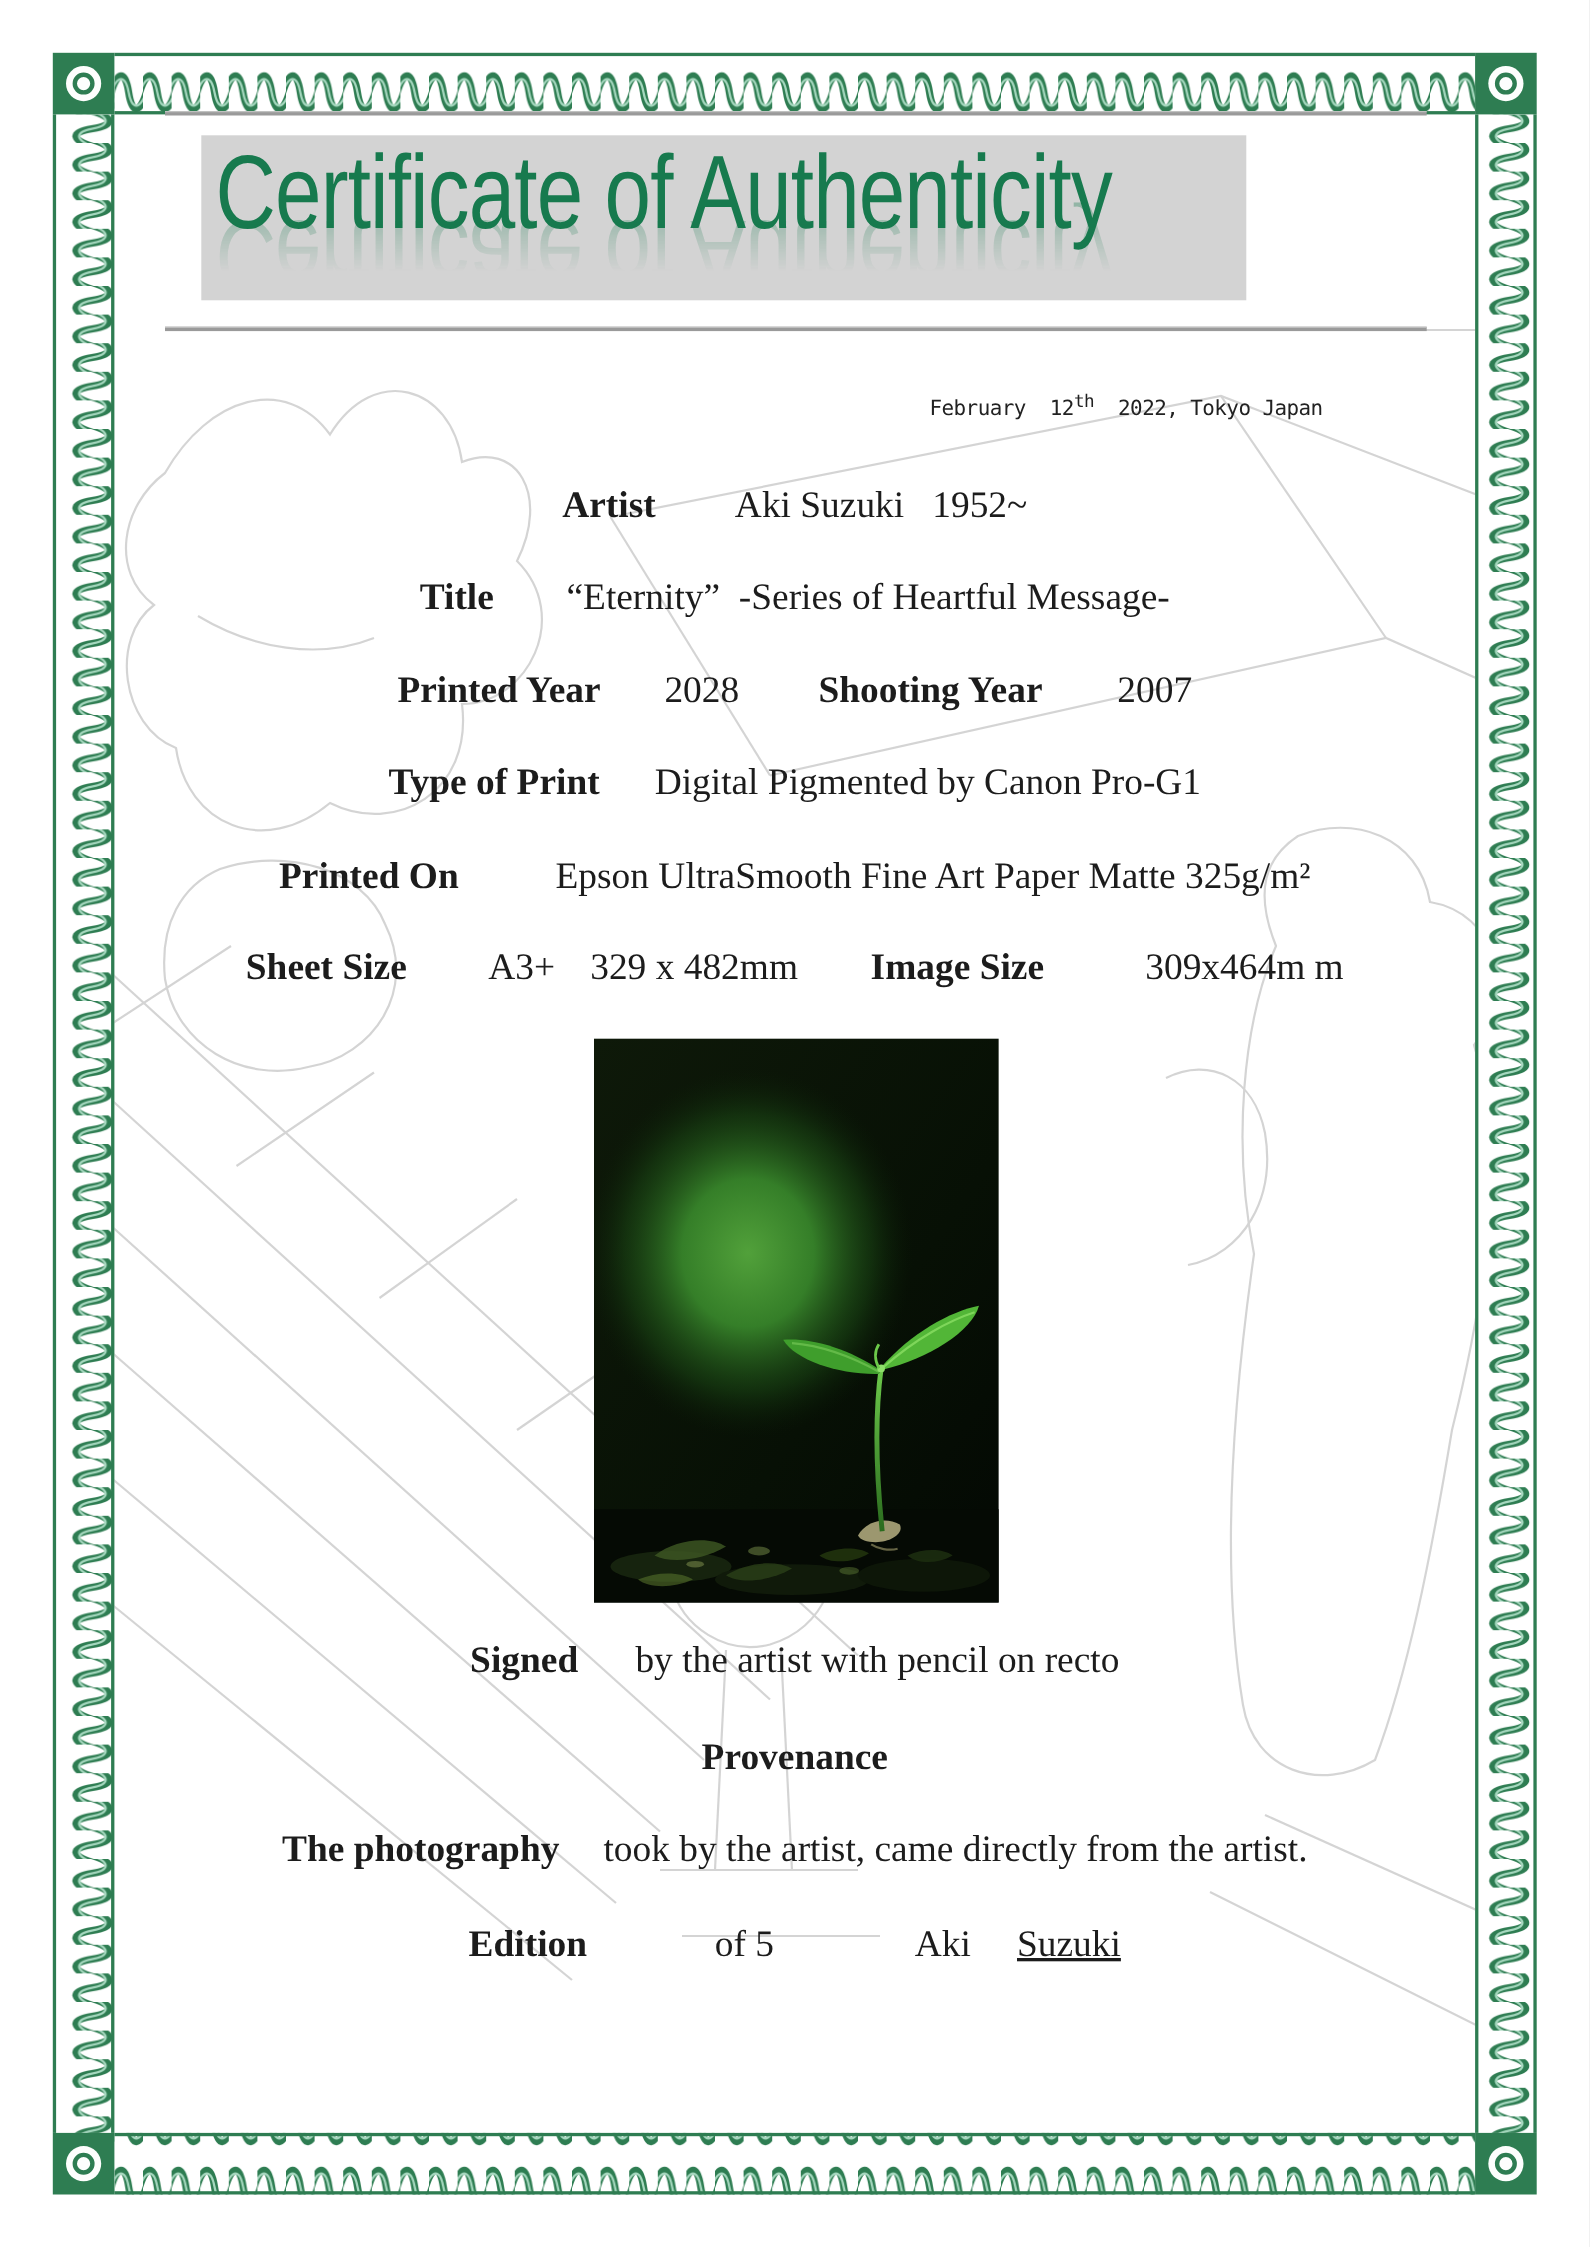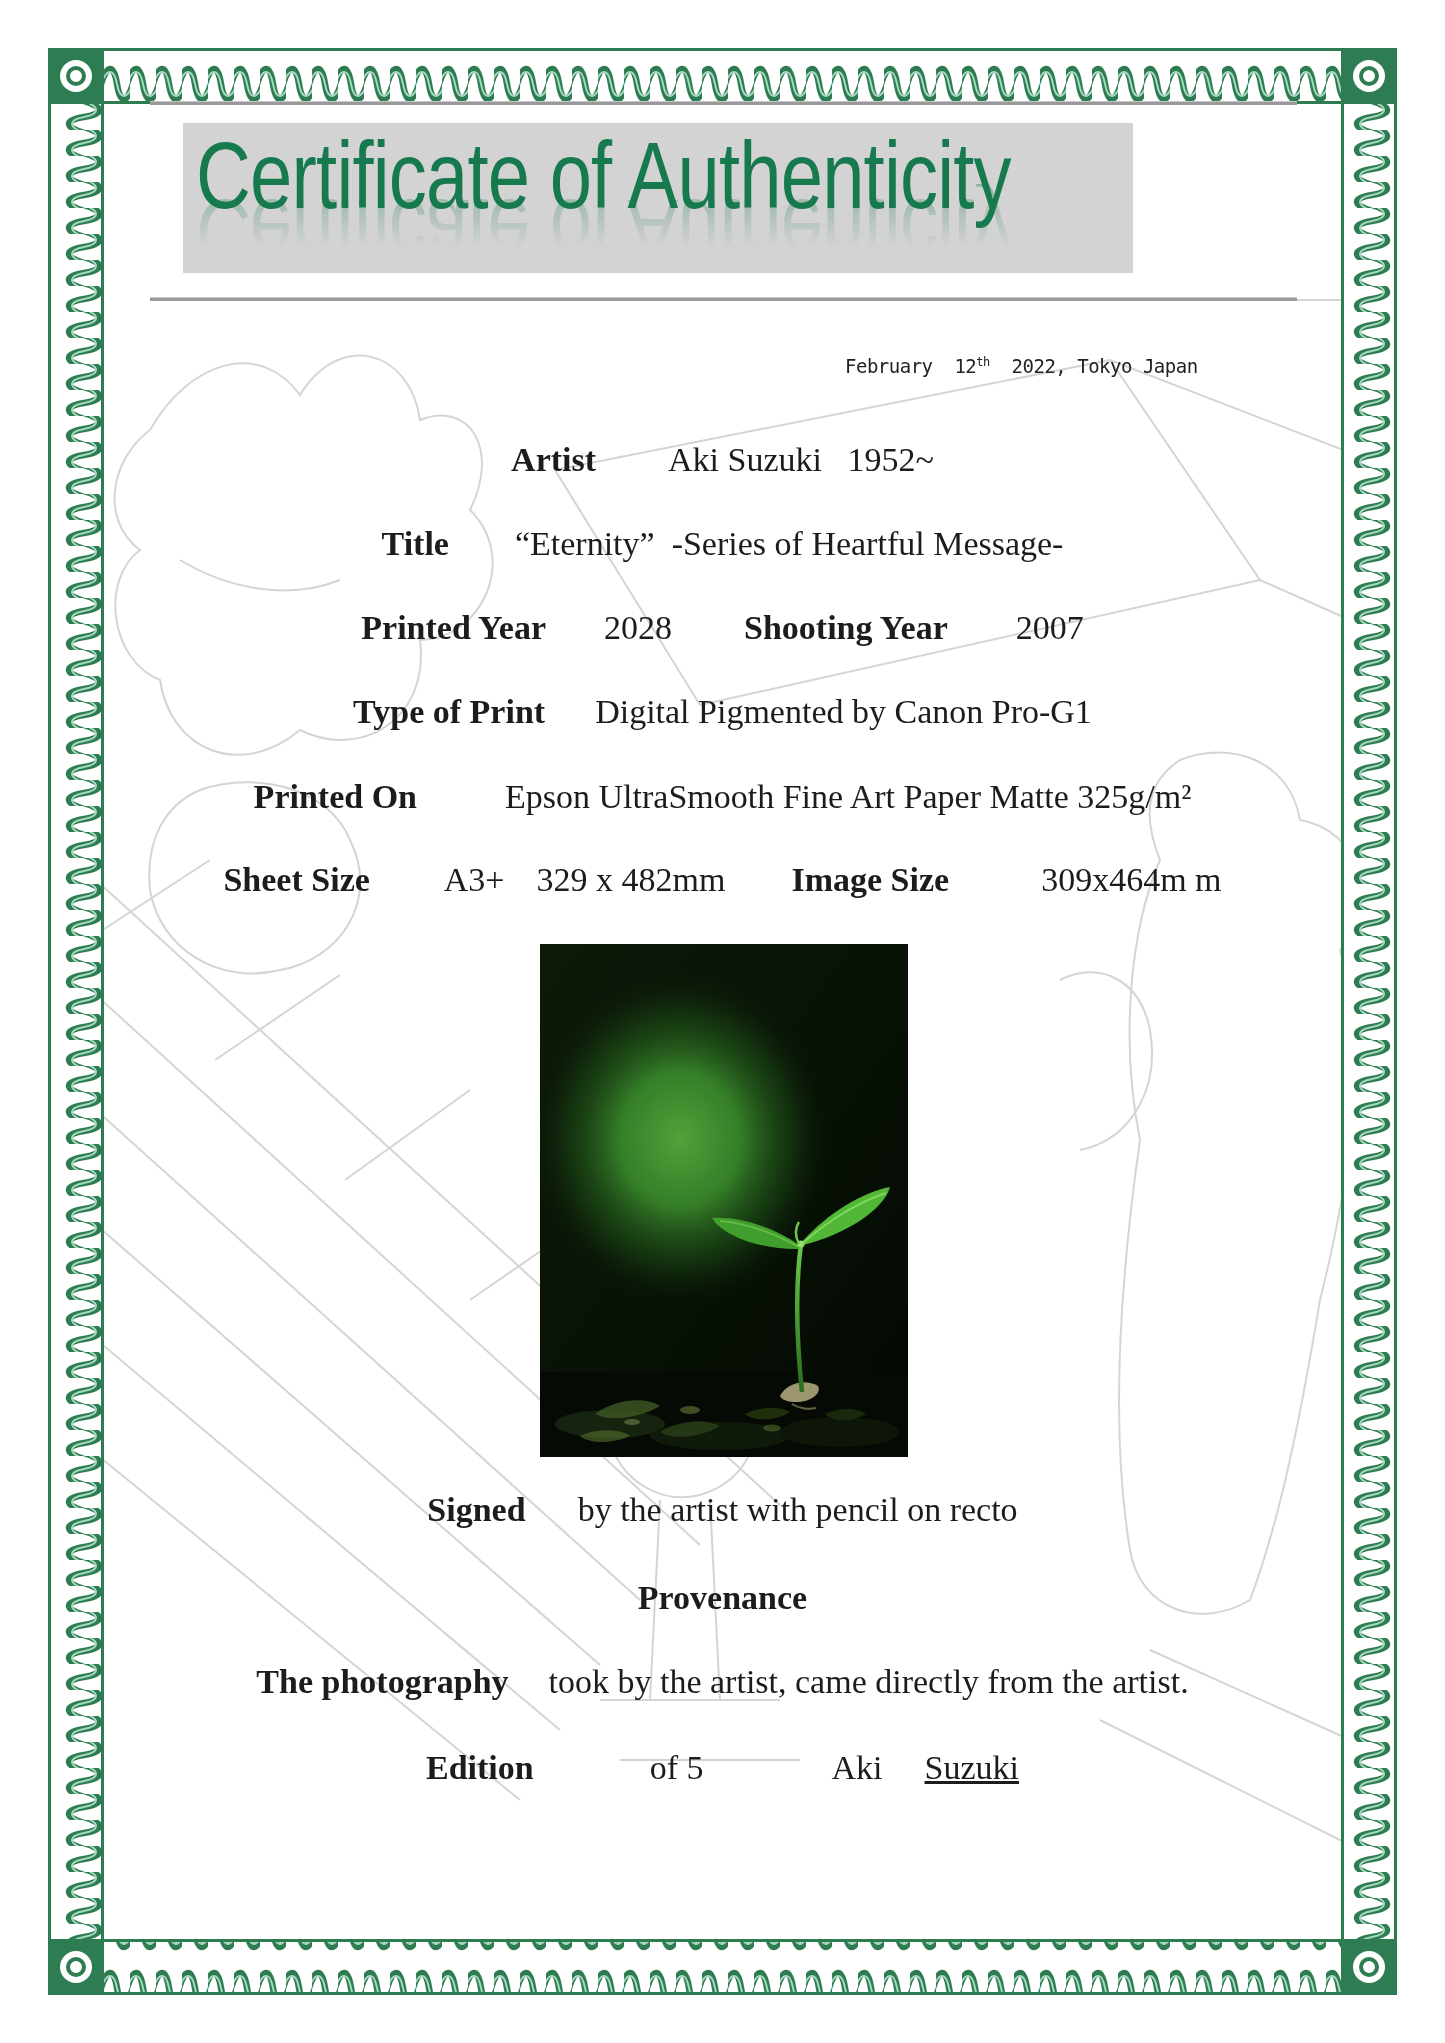--- a/index.html
+++ b/index.html
@@ -47,21 +47,21 @@
     mask-image:linear-gradient(to bottom, rgba(0,0,0,0) 35%, rgba(0,0,0,0.75) 95%);
   }
 
   
   .date-line{
     position:absolute;top:355px;left:845px;width:360px;
     font-family:"DejaVu Sans Mono", monospace;
     font-size:19px;letter-spacing:-0.5px;color:#222;
     white-space:pre;z-index:3;
   }
-  .date-line sup{font-size:12px;}
+  .date-line sup{font-size:16px;}
 
   
   .fields{position:absolute;left:0;top:0;width:100%;height:100%;z-index:3;}
   .field-row{
     position:absolute;left:0;width:100%;
     text-align:center;font-size:34px;line-height:1.15;
     white-space:nowrap;
   }
   .seg{display:inline-block;white-space:pre;}
   .seg.bold{font-weight:bold;}

